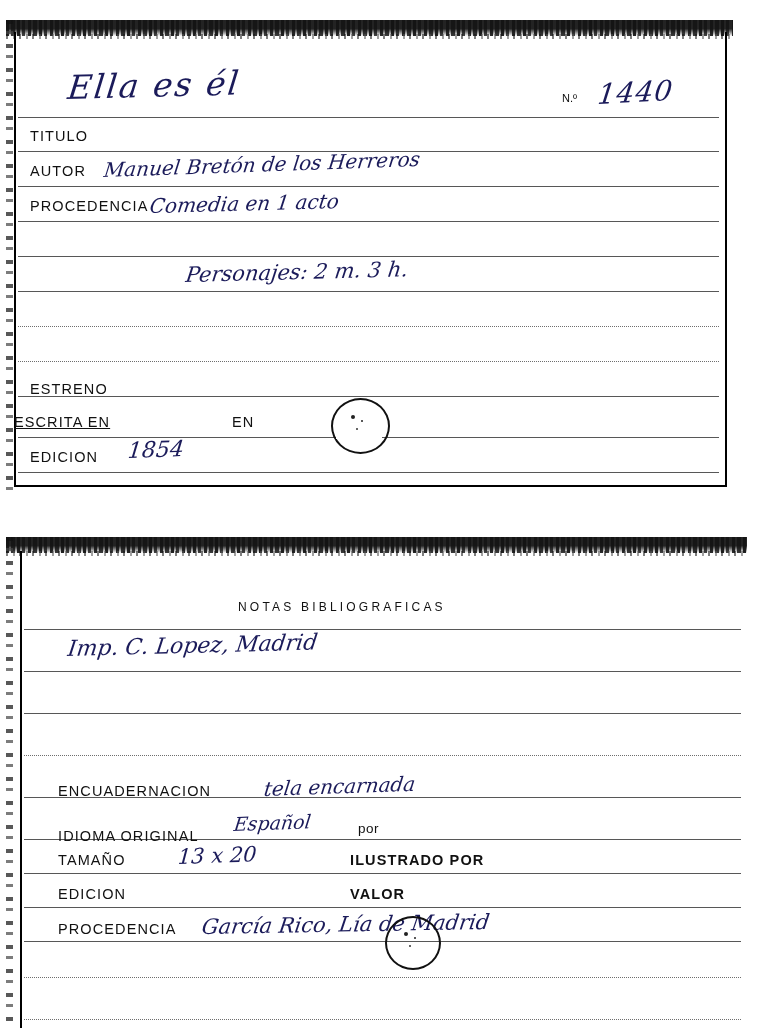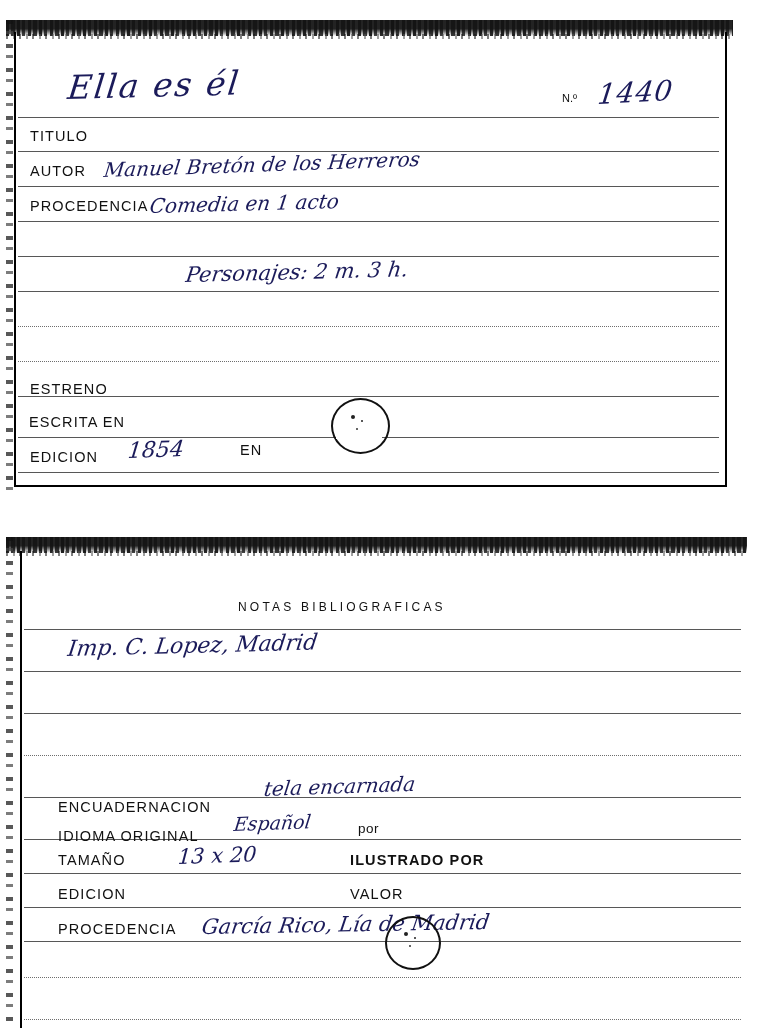--- a/index.html
+++ b/index.html
@@ -198,22 +198,22 @@
     <div class="lbl" style="left:24px; top:143px;">AUTOR</div>
     <div class="hand mid" style="left:98px; top:138px; transform: rotate(-2deg) skewX(-9deg);">Manuel Bretón de los Herreros</div>
 
     <div class="lbl" style="left:24px; top:178px;">PROCEDENCIA</div>
     <div class="hand mid" style="left:144px; top:174px; transform: rotate(-1.5deg) skewX(-9deg);">Comedia en 1 acto</div>
 
     <div class="hand mid" style="left:180px; top:243px; font-size:21px; transform: rotate(-1.5deg) skewX(-9deg);">Personajes: 2 m. 3 h.</div>
 
     <div class="lbl" style="left:24px; top:361px;">ESTRENO</div>
 
-    <div class="lbl" style="left:23px; top:394px;">ESCRITA EN</div>
-    <div class="lbl" style="left:234px; top:394px;margin-top:28px;">EN</div>
+    <div class="lbl" style="left:8px; top:394px;text-decoration:underline;">ESCRITA EN</div>
+    <div class="lbl" style="left:226px; top:394px;">EN</div>
 
     <div class="lbl" style="left:24px; top:429px;">EDICION</div>
     <div class="hand mid" style="left:122px; top:418px; font-size:22px; transform: rotate(-2deg) skewX(-8deg);">1854</div>
 
     <div class="stamp" style="left:325px; top:378px; width:55px; height:52px;"></div>
     <div class="gap" style="left:330px; top:415px; width:46px; height:4px;"></div>
 
     <div class="gap" style="left:700px; top:392px; width:14px; height:22px;"></div>
   </div>
 
@@ -233,33 +233,33 @@
     <div class="rule" style="top:336px; left:18px; right:6px;"></div>
     <div class="rule" style="top:370px; left:18px; right:6px;"></div>
     <div class="rule" style="top:404px; left:18px; right:6px;"></div>
     <div class="rule dotted" style="top:440px; left:18px; right:6px;"></div>
     <div class="rule dotted" style="top:482px; left:18px; right:6px;"></div>
 
     <div class="lbl heading" style="left:232px; top:63px;">NOTAS BIBLIOGRAFICAS</div>
 
     <div class="hand mid" style="left:62px; top:99px; font-size:22px; transform: rotate(-1.5deg) skewX(-9deg);">Imp. C. Lopez, Madrid</div>
 
-    <div class="lbl" style="left:52px; top:783px; top:246px;margin-top:16px;">ENCUADERNACION</div>
+    <div class="lbl" style="left:52px; top:783px; top:246px;">ENCUADERNACION</div>
     <div class="hand mid" style="left:258px; top:240px; transform: rotate(-2deg) skewX(-9deg);">tela encarnada</div>
 
     <div class="lbl" style="left:52px; top:291px;">IDIOMA ORIGINAL</div>
     <div class="hand mid" style="left:228px; top:276px; font-size:19px; transform: rotate(-2deg) skewX(-9deg);">Español</div>
     <div class="lbl small" style="left:352px; top:284px; letter-spacing:.5px;">por</div>
 
     <div class="lbl" style="left:52px; top:315px;">TAMAÑO</div>
     <div class="hand mid" style="left:172px; top:308px; font-size:21px; transform: rotate(-2deg) skewX(-6deg);">13 x 20</div>
     <div class="lbl" style="left:344px; top:315px;font-weight:bold;">ILUSTRADO POR</div>
 
     <div class="lbl" style="left:52px; top:349px;">EDICION</div>
-    <div class="lbl" style="left:344px; top:349px;">VALOR</div>
+    <div class="lbl" style="left:344px; top:349px;font-weight:bold;">VALOR</div>
 
     <div class="lbl" style="left:52px; top:384px;">PROCEDENCIA</div>
     <div class="hand mid" style="left:196px; top:378px; font-size:21px; transform: rotate(-1deg) skewX(-9deg);">García Rico, Lía de Madrid</div>
 
     <div class="stamp" style="left:379px; top:379px; width:52px; height:50px;"></div>
   </div>
 
 </div>
 
 </body></html>

